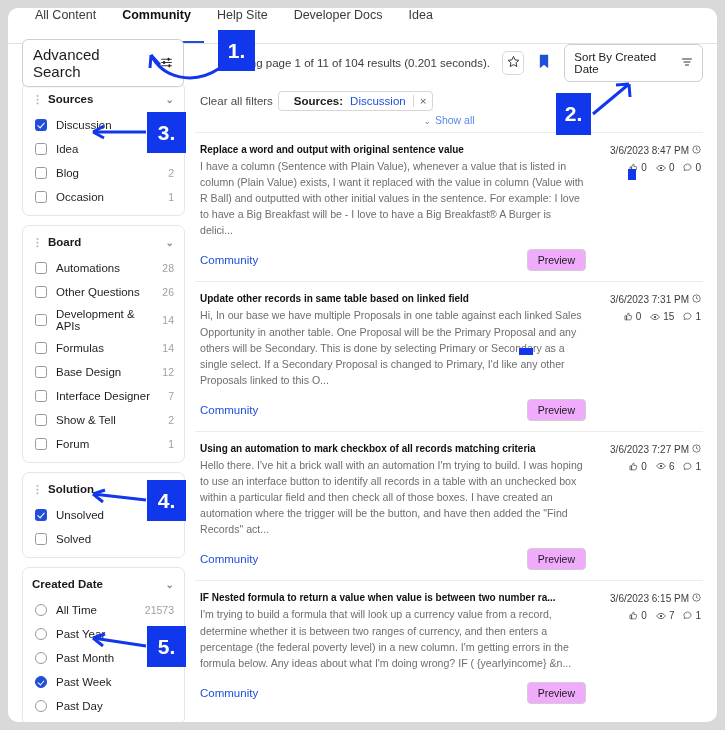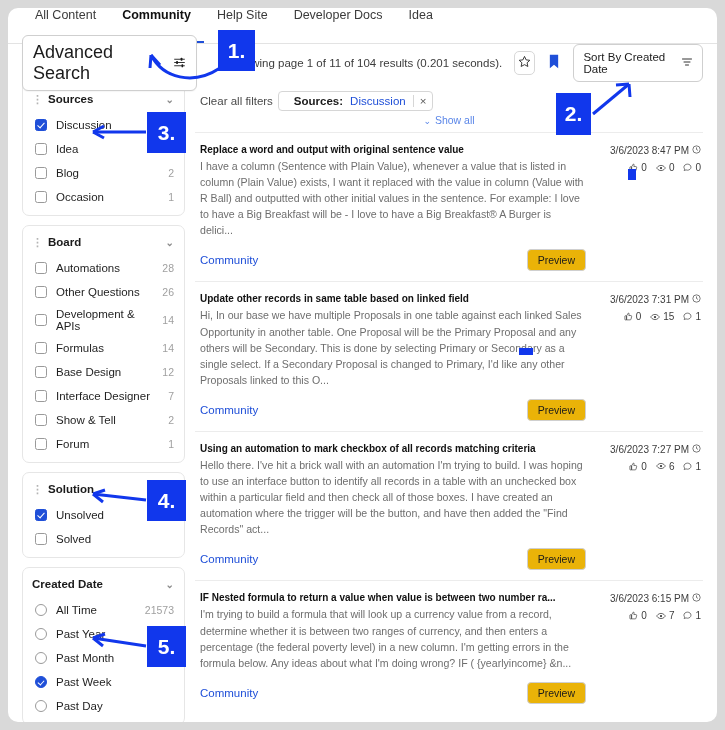--- a/index.html
+++ b/index.html
@@ -36,21 +36,21 @@
 
   
   .summaryrow {
     height:38px; display:flex; align-items:center;
     padding:0 14px; gap:12px; position:relative;
   }
   .adv-btn {
     display:inline-flex; align-items:center; gap:19px;
     border:1px solid #cfcfcf; border-radius:6px;
     background:#fff; color:#1b1b1b;
-    font-size:18px; padding:6px 10px;
+    font-size:15px; padding:6px 10px;
     cursor:pointer;
     box-shadow:0 1px 1px rgba(0,0,0,.04);
   }
   .showing {
     font-size:11.5px; color:#3c3c3c;
     margin-left:22px; white-space:nowrap;
   }
   .right-tools {
     margin-left:auto; display:flex; align-items:center; gap:9px;
   }
@@ -159,21 +159,21 @@
     font-size:10px; color:#3c3c3c; white-space:nowrap;
     display:flex; align-items:center; justify-content:flex-end; gap:3px;
   }
   .res-stats {
     display:flex; align-items:center; justify-content:flex-end;
     gap:9px; margin-top:6px; font-size:10px; color:#3c3c3c;
   }
   .res-stats span { display:inline-flex; align-items:center; gap:3px; }
   .preview-btn {
     margin-left:auto;
-    border:1px solid #cfcfcf; border-radius:4px; background:#eab308;
+    border:1px solid #cfcfcf; border-radius:4px; background:#f0abfc;
     font-size:10.5px; color:#1b1b1b; padding:4px 10px; cursor:pointer;
   }
 
   
   .anno { position:absolute; left:0; top:0; width:709px; height:714px; pointer-events:none; }
   .numbox {
     position:absolute; background:#1137ec; color:#fff;
     font-weight:bold; font-size:21px;
     display:flex; align-items:center; justify-content:center;
   }

